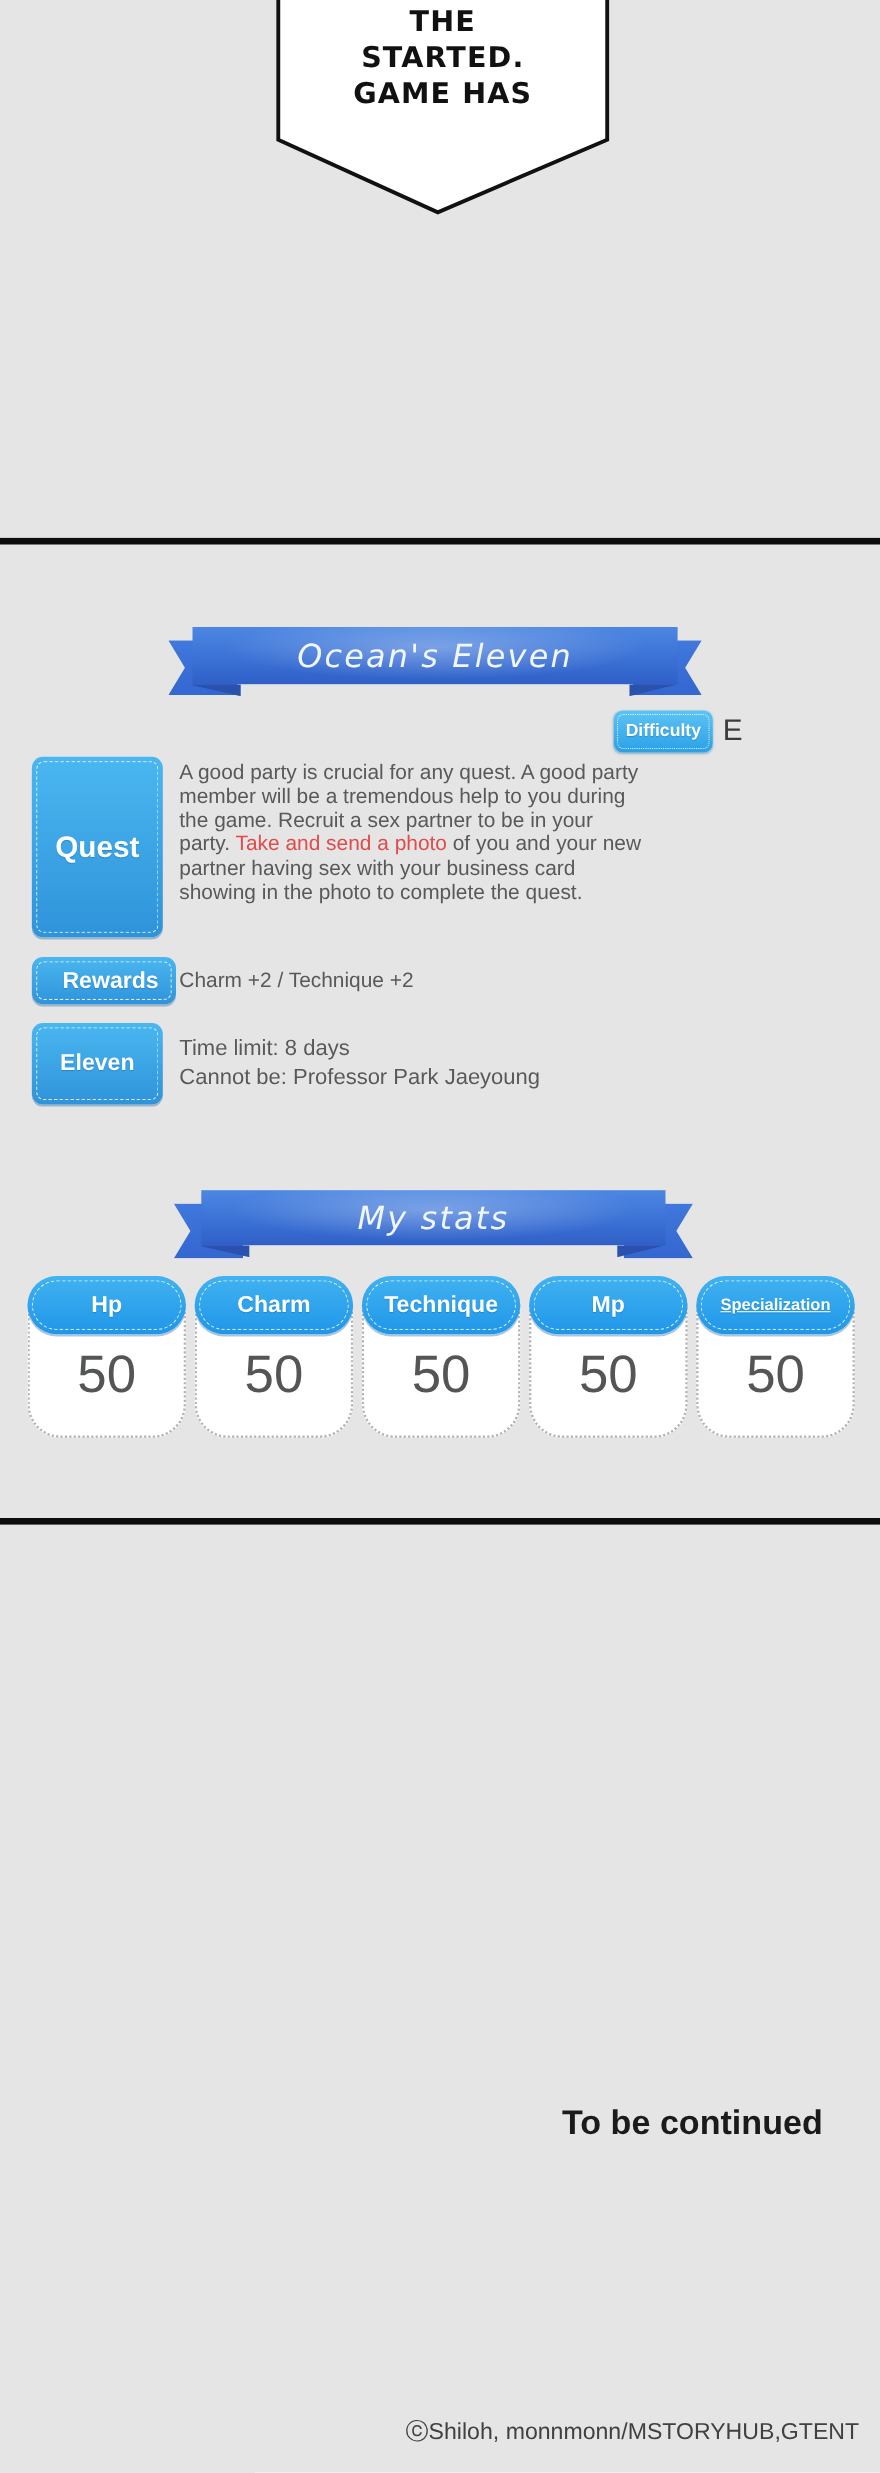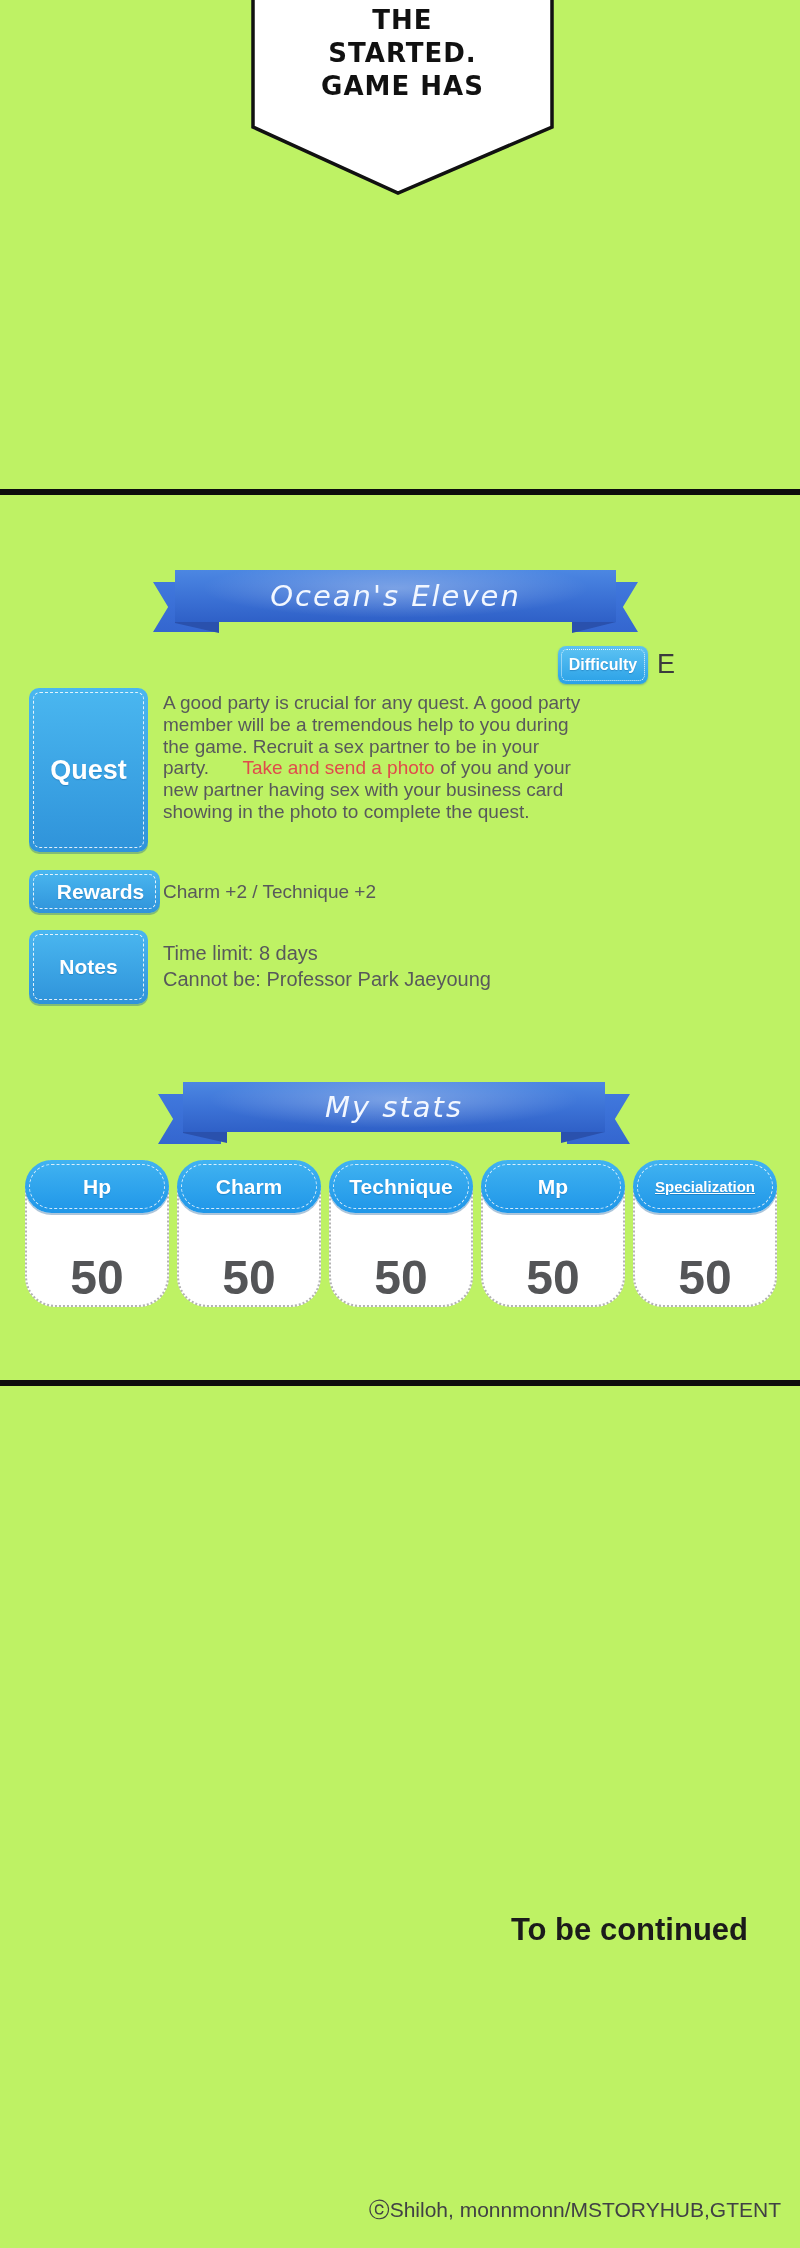--- a/index.html
+++ b/index.html
@@ -1,16 +1,16 @@
 <!DOCTYPE html>
 <html><head>
 <meta charset="utf-8">
 <style>
   html,body{margin:0;padding:0;background:#ffffff;}
-  #page{position:relative;width:800px;height:2248px;background:#bef264;overflow:hidden;
+  #page{position:relative;width:800px;height:2248px;background:#e5e5e5;overflow:hidden;
         font-family:"Liberation Sans", sans-serif;}
 
   
   .bubble-svg{position:absolute;left:0;top:0;width:800px;height:210px;}
   .bubble-text{position:absolute;left:253px;top:4px;width:299px;text-align:center;
     font-family:"DejaVu Sans", sans-serif;font-weight:bold;font-size:26px;line-height:33px;
     color:#111;letter-spacing:1px;}
 
   
   .divider{position:absolute;left:0;width:800px;height:6px;background:#0d0d0d;}
@@ -34,21 +34,21 @@
   
   .gbtn{position:absolute;left:29px;width:119px;border-radius:10px;
     background:linear-gradient(180deg,#4ab7f0 0%,#2f93da 100%);
     box-shadow:0 2px 0 rgba(20,90,150,0.35);
     display:flex;align-items:center;justify-content:center;}
   .gbtn::after{content:"";position:absolute;inset:4px;border:1px dashed rgba(255,255,255,0.85);
     border-radius:7px;pointer-events:none;}
   .gbtn .gbtn-label{color:#ffffff;font-weight:bold;text-shadow:0 1px 1px rgba(0,70,130,0.3);}
 
   .desc-text{position:absolute;left:163px;width:424px;font-size:19px;line-height:21.8px;color:#58595b;}
-  .desc-text .hl{color:#e04b4b;margin-left:28px;}
+  .desc-text .hl{color:#e04b4b;}
   .kv-text{position:absolute;left:163px;font-size:19px;color:#58595b;}
   .notes-lines{position:absolute;left:163px;font-size:20px;line-height:26px;color:#58595b;}
 
   
   .difficulty{position:absolute;left:558px;top:646px;width:90px;height:38px;border-radius:8px;
     background:linear-gradient(180deg,#5ec3f3 0%,#2aa1e7 100%);
     box-shadow:0 1px 2px rgba(30,100,160,0.4);
     display:flex;align-items:center;justify-content:center;}
   .difficulty::after{content:"";position:absolute;inset:3px;border:1px dotted rgba(255,255,255,0.85);
     border-radius:6px;pointer-events:none;}
@@ -61,21 +61,21 @@
     box-sizing:border-box;}
   .stat-pill{position:absolute;left:-2px;top:-2px;right:-2px;height:53px;border-radius:27px;
     background:linear-gradient(180deg,#41b3f1 0%,#1f96e8 100%);
     box-shadow:0 2px 0 rgba(20,90,150,0.35);
     display:flex;align-items:center;justify-content:center;}
   .stat-pill::after{content:"";position:absolute;inset:4px;border:1px dashed rgba(255,255,255,0.8);
     border-radius:23px;pointer-events:none;}
   .stat-pill .stat-label{color:#fff;font-weight:bold;font-size:21px;text-shadow:0 1px 1px rgba(0,70,130,0.3);}
   .stat-card:last-child .stat-pill .stat-label{font-size:15px;text-decoration:underline;}
   .stat-value{position:absolute;left:0;right:0;top:60px;text-align:center;
-    font-size:48px;font-weight:700;color:#545557;margin-top:28px;}
+    font-size:48px;font-weight:400;color:#545557;}
 
   
   .tbc{position:absolute;right:52px;top:1912px;font-size:31px;font-weight:bold;color:#1b1b1b;}
   .copyright{position:absolute;right:19px;top:2196px;font-size:21px;color:#414144;}
 </style>
 </head>
 <body>
 
 <div id="page">
 
@@ -111,21 +111,21 @@
   <div class="desc-text" style="top:692px;">
     <span>A good party is crucial for any quest. A good party member will be a tremendous help to you during the game. Recruit a sex partner to be in your party. </span><span class="hl">Take and send a photo</span><span> of you and your new partner having sex with your business card showing in the photo to complete the quest.</span>
   </div>
 
   <div class="gbtn" style="top:870px;height:43px;padding-left:12px;">
     <span class="gbtn-label" style="font-size:21px;">Rewards</span>
   </div>
   <div class="kv-text" style="top:881px;">Charm +2 / Technique +2</div>
 
   <div class="gbtn" style="top:930px;height:74px;">
-    <span class="gbtn-label" style="font-size:21px;">Notes</span>
+    <span class="gbtn-label" style="font-size:21px;">Eleven</span>
   </div>
   <div class="notes-lines" style="top:940px;">
     <div>Time limit: 8 days</div>
     <div>Cannot be: Professor Park Jaeyoung</div>
   </div>
 
   <div class="ribbon" style="left:158px;top:1082px;width:472px;height:62px;">
     <div class="tail left"></div>
     <div class="tail right"></div>
     <div class="fold left" style="left:25px;top:50px;"></div>

